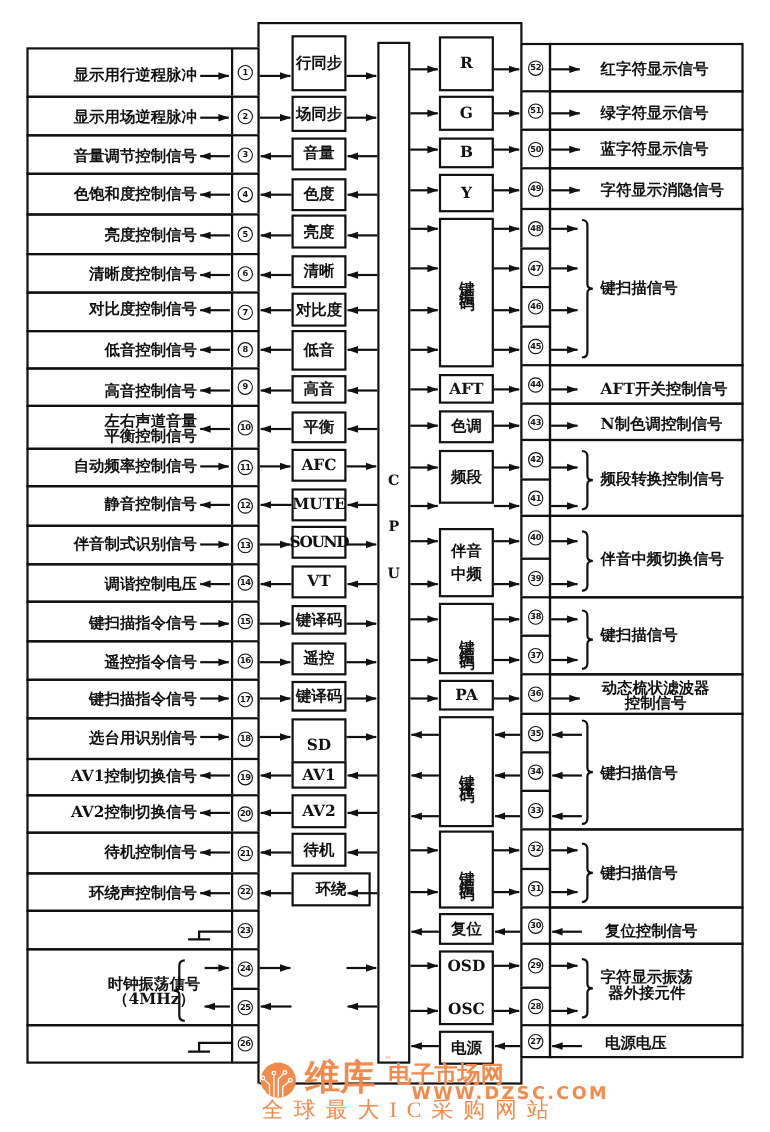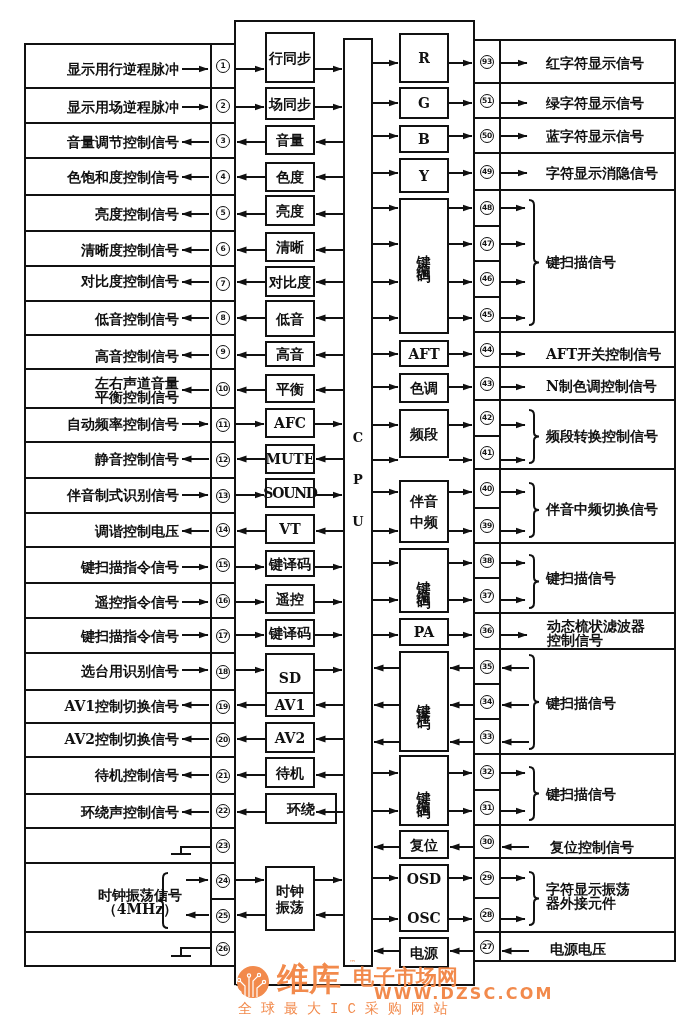--- a/index.html
+++ b/index.html
@@ -8,34 +8,34 @@
   .cpu{position:absolute;box-sizing:border-box;border:2px solid #111;background:#fff;}
   .cpu-letter{position:absolute;width:16px;text-align:center;font-size:13px;line-height:16px;font-weight:bold;}
   .cell{position:absolute;box-sizing:border-box;border:2px solid #111;}
   .pcell{position:absolute;box-sizing:border-box;border:2px solid #111;display:flex;align-items:center;justify-content:center;background:#fff;}
   .pin{width:14px;height:14px;box-sizing:border-box;border:1.6px solid #111;border-radius:50%;display:flex;align-items:center;justify-content:center;font-family:"DejaVu Sans","Liberation Sans",sans-serif;font-size:7.5px;font-weight:bold;letter-spacing:-0.3px;line-height:1;}
   .blk{position:absolute;box-sizing:border-box;border:2px solid #111;background:#fff;display:flex;align-items:center;justify-content:center;font-size:14px;line-height:16px;font-weight:bold;text-align:center;white-space:nowrap;}
   .blk.col{flex-direction:column;}
   .blk .vert{writing-mode:vertical-rl;text-orientation:upright;letter-spacing:7px;}
   .lbl-l{position:absolute;right:521px;font-size:14px;line-height:16px;font-weight:bold;text-align:right;white-space:nowrap;}
   .lbl-l.two{line-height:14px;}
-  .lbl-r{position:absolute;left:546px;font-size:14px;line-height:16px;font-weight:bold;white-space:nowrap;}
+  .lbl-r{position:absolute;left:546px;font-size:14px;line-height:16px;font-weight:bold;white-space:nowrap;text-align:center;}
   .lbl-r.two{line-height:14px;}
   .lbl-c{position:absolute;font-size:14px;line-height:14px;font-weight:bold;text-align:center;white-space:nowrap;}
   .line-span{display:block;}
   svg.overlay{position:absolute;left:0;top:0;pointer-events:none;}
   .ar{stroke:#111;stroke-width:2;fill:none;marker-end:url(#ah);}
   .ln{stroke:#111;stroke-width:2;fill:none;}
   .wm{position:absolute;left:0;top:0;width:700px;height:1029px;pointer-events:none;color:#f28a4c;}
   .wm div{position:absolute;white-space:nowrap;}
   .wm-brand{left:277px;top:962px;font-family:"DejaVu Sans","Liberation Sans",sans-serif;font-size:32px;line-height:34px;font-weight:bold;text-align:right;}
   .wm-tm{left:349px;top:959px;font-family:"DejaVu Sans",sans-serif;font-size:7px;line-height:8px;}
   .wm-site{left:353px;top:966px;font-family:"DejaVu Sans","Liberation Sans",sans-serif;font-size:21px;line-height:22px;font-weight:bold;}
   .wm-url{left:374px;top:988px;font-family:"DejaVu Sans","Liberation Sans",sans-serif;font-size:16px;line-height:11px;font-weight:bold;letter-spacing:2.2px;}
-  .wm-slogan{left:238px;top:1001px;font-family:Liberation Mono, monospace;font-size:14px;line-height:16px;letter-spacing:9px;}
+  .wm-slogan{left:238px;top:1001px;font-family:Liberation Serif, serif;font-size:20px;line-height:16px;letter-spacing:9px;}
 </style>
 </head>
 <body>
 
 <div id="canvas">
 
   <div class="chip" style="left:234px;top:20px;width:241px;height:966px"></div>
   <div class="cpu" style="left:343px;top:38px;width:30px;height:929px"></div>
   <div class="cpu-letter" style="left:350px;top:430px">C</div>
   <div class="cpu-letter" style="left:350px;top:472px">P</div>
@@ -140,21 +140,21 @@
       <span class="pin">24</span>
     </div>
   <div class="pcell" style="left:210px;top:898px;width:26px;height:35px">
       <span class="pin">25</span>
     </div>
   <div class="pcell" style="left:210px;top:931px;width:26px;height:36px">
       <span class="pin">26</span>
     </div>
 
   <div class="pcell" style="left:473px;top:39px;width:28px;height:45px">
-      <span class="pin">93</span>
+      <span class="pin">52</span>
     </div>
   <div class="pcell" style="left:473px;top:82px;width:28px;height:37px">
       <span class="pin">51</span>
     </div>
   <div class="pcell" style="left:473px;top:117px;width:28px;height:37px">
       <span class="pin">50</span>
     </div>
   <div class="pcell" style="left:473px;top:152px;width:28px;height:39px">
       <span class="pin">49</span>
     </div>
@@ -301,24 +301,20 @@
     </div>
   <div class="blk" style="left:265px;top:722px;width:50px;height:31px">
       <span>AV2</span>
     </div>
   <div class="blk" style="left:265px;top:757px;width:50px;height:31px">
       <span>待机</span>
     </div>
   <div class="blk" style="left:265px;top:793px;width:72px;height:31px">
       <span>环绕</span>
     </div>
-  <div class="blk col" style="left:265px;top:866px;width:50px;height:65px;line-height:16px">
-      <span class="line-span">时钟</span>
-      <span class="line-span">振荡</span>
-    </div>
 
   <div class="blk" style="left:399px;top:33px;width:50px;height:50px">
       <span>R</span>
     </div>
   <div class="blk" style="left:399px;top:87px;width:50px;height:32px">
       <span>G</span>
     </div>
   <div class="blk" style="left:399px;top:125px;width:50px;height:28px">
       <span>B</span>
     </div>

